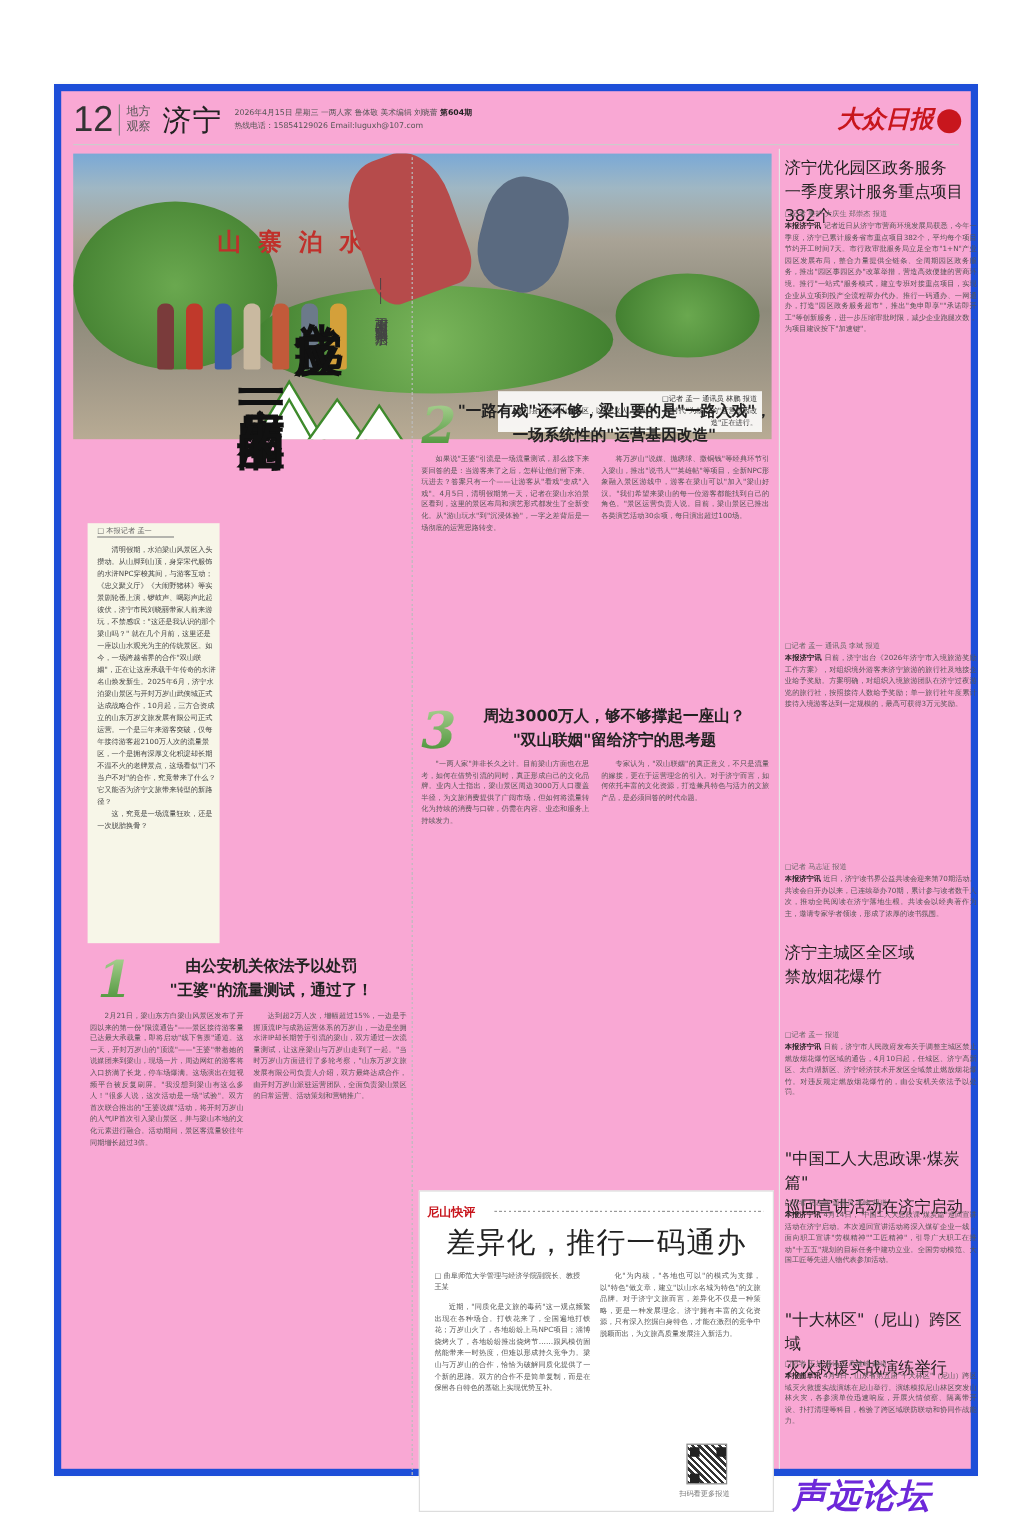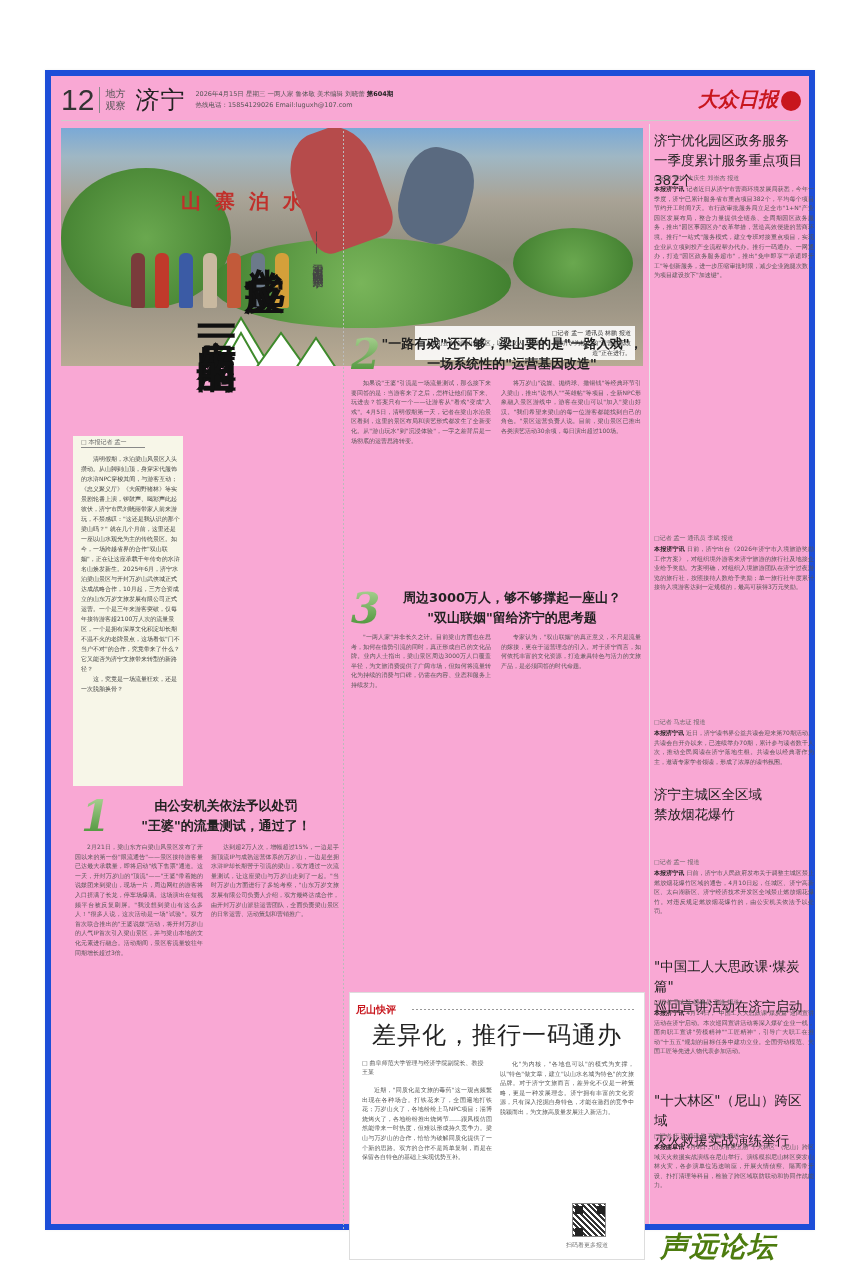--- a/index.html
+++ b/index.html
@@ -61,21 +61,21 @@
   .cb-title { position: absolute; left: 0; right: 0; top: 26px; text-align: center; font-size: 24px; color: #222; letter-spacing: 1px; }
   .cb-byline { position: absolute; left: 12px; top: 66px; width: 128px; font-size: 6px; color: #555; }
   .qr { position: absolute; left: 222px; top: 210px; width: 34px; height: 34px;
         background:
           linear-gradient(#222,#222) 2px 2px/8px 8px no-repeat,
           linear-gradient(#222,#222) 24px 2px/8px 8px no-repeat,
           linear-gradient(#222,#222) 2px 24px/8px 8px no-repeat,
           repeating-linear-gradient(45deg,#333 0 2px,#fff 2px 4px); border: 1px solid #888; }
   .qr-caption { position: absolute; left: 216px; top: 248px; font-size: 6px; color: #777; }
 
-  .watermark { position: absolute; left: 660px; top: 1228px; font-size: 28px; font-weight: bold; font-style: italic; color: #4d7c0f; letter-spacing: 1px; }
+  .watermark { position: absolute; left: 660px; top: 1228px; font-size: 28px; font-weight: bold; font-style: italic; color: #6d28d9; letter-spacing: 1px; }
 </style>
 </head>
 <body>
 
 <div class="page">
 
   <div class="masthead">
     <span class="pg-num">12</span>
     <span class="pg-sep"></span>
     <span class="section-sub">地方观察</span>

